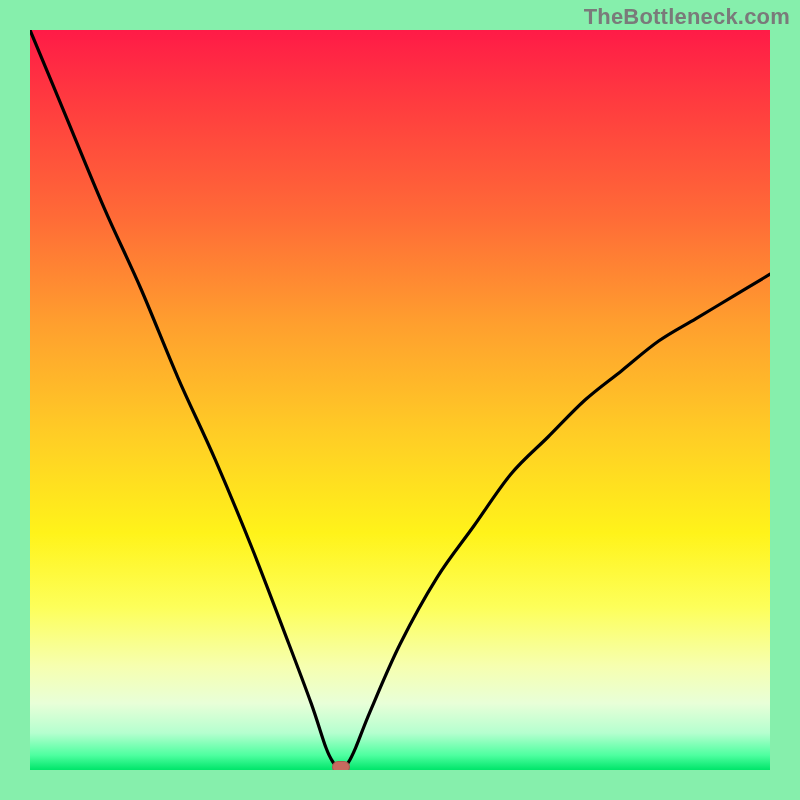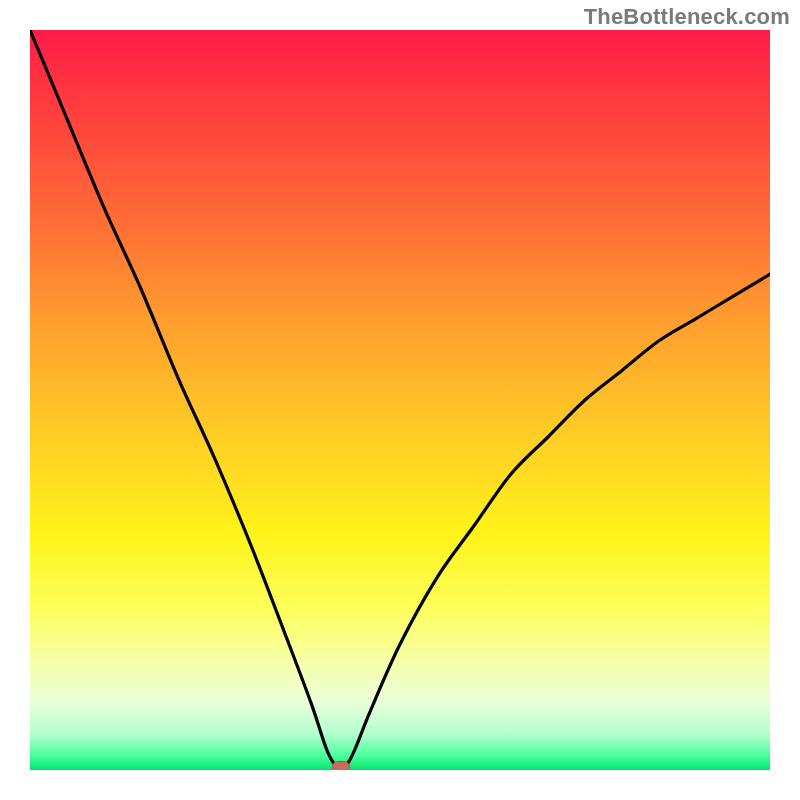--- a/index.html
+++ b/index.html
@@ -8,21 +8,21 @@
     width: 800px;
     height: 800px;
     background: #000;
     font-family: Arial, Helvetica, sans-serif;
     overflow: hidden;
   }
   .frame {
     position: relative;
     width: 800px;
     height: 800px;
-    background: #ffffff;
+    background: #86efac;
   }
   .attribution {
     position: absolute;
     top: 4px;
     right: 10px;
     color: #7a7a7a;
     font-size: 22px;
     font-weight: 600;
     letter-spacing: 0.2px;
     z-index: 10;

